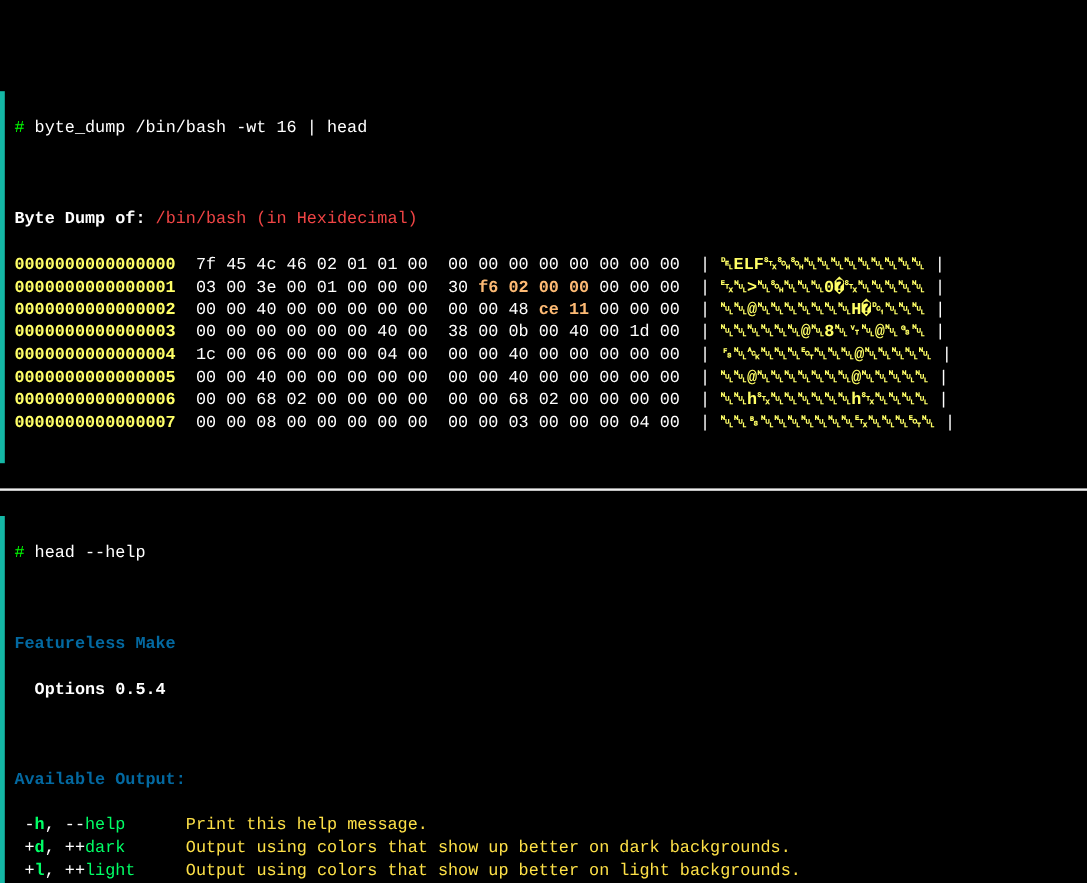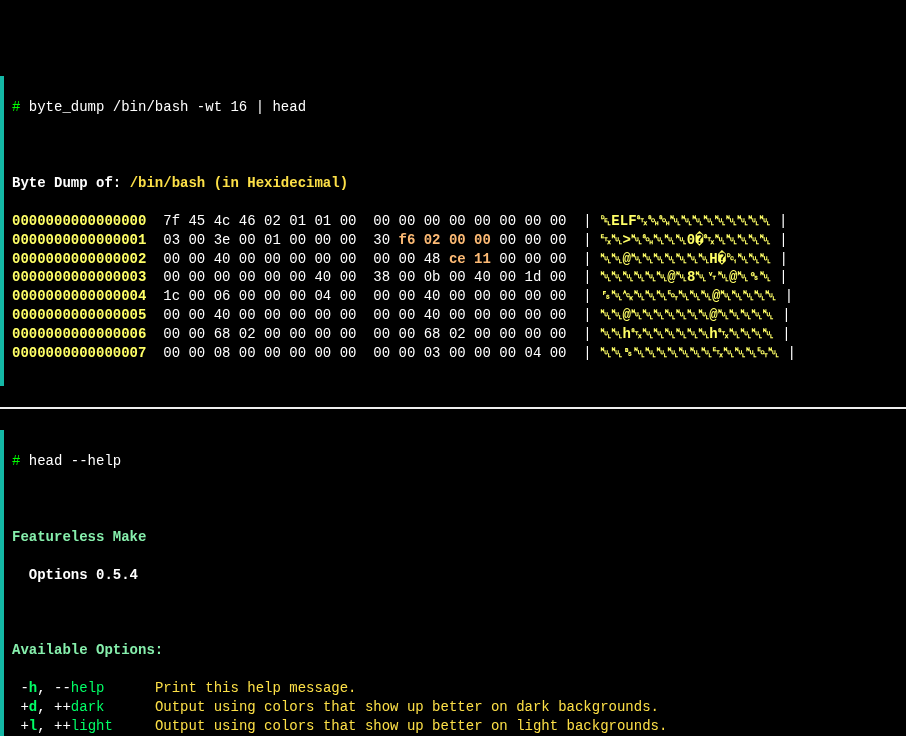--- a/index.html
+++ b/index.html
@@ -17,27 +17,27 @@
     padding: 4px 8px;
     border-left: 4px solid #14b8a6;
   }
   .hr {
     border-top: 2px solid #eee;
     margin: 2px 0;
   }
   .prompt { color: #00ff00; }
   .cmd { color: #fff; }
   .title-white { color: #fff; font-weight: bold; }
-  .title-yellow { color: #fde047; font-weight: bold; }
+  .title-yellow { color: #ef4444; font-weight: normal; }
   .addr { color: #ffff66; font-weight: bold; }
   .hex { color: #fff; }
   .hexhl { color: #fdba74; font-weight: bold; }
   .ascii { color: #ffff66; font-weight: bold; margin-top: 40px; }
   .pipe { color: #fff; }
-  .heading { color: #86efac; font-weight: bold; }
+  .heading { color: #0369a1; font-weight: bold; }
   .ver { color: #fff; font-weight: bold; }
   .dash { color: #fff; }
   .short { color: #00ff66; font-weight: bold; }
   .long { color: #00ff66; }
   .desc { color: #fde047; }
   .comma { color: #fff; }
 </style>
 </head>
 <body>
 
@@ -49,18 +49,18 @@
 <div><span class="title-white">Byte Dump of: </span><span class="title-yellow">/bin/bash (in Hexidecimal)</span></div>
 <div id="dump-rows"><div><span class="addr">0000000000000000</span><span class="hex">  </span><span class="hex">7f 45 4c 46 02 01 01 00</span><span class="hex">  </span><span class="hex">00 00 00 00 00 00 00 00</span><span class="hex">  </span><span class="pipe">|</span><span class="ascii"> ␡ELF␂␁␁␀␀␀␀␀␀␀␀␀ </span><span class="pipe">|</span></div><div><span class="addr">0000000000000001</span><span class="hex">  </span><span class="hex">03 00 3e 00 01 00 00 00</span><span class="hex">  </span><span class="hex">30 </span><span class="hexhl">f6 02 00 00</span><span class="hex"> 00 00 00</span><span class="hex">  </span><span class="pipe">|</span><span class="ascii"> ␃␀&gt;␀␁␀␀␀0�␂␀␀␀␀␀ </span><span class="pipe">|</span></div><div><span class="addr">0000000000000002</span><span class="hex">  </span><span class="hex">00 00 40 00 00 00 00 00</span><span class="hex">  </span><span class="hex">00 00 48 </span><span class="hexhl">ce 11</span><span class="hex"> 00 00 00</span><span class="hex">  </span><span class="pipe">|</span><span class="ascii"> ␀␀@␀␀␀␀␀␀␀H�␑␀␀␀ </span><span class="pipe">|</span></div><div><span class="addr">0000000000000003</span><span class="hex">  </span><span class="hex">00 00 00 00 00 00 40 00</span><span class="hex">  </span><span class="hex">38 00 0b 00 40 00 1d 00</span><span class="hex">  </span><span class="pipe">|</span><span class="ascii"> ␀␀␀␀␀␀@␀8␀␋␀@␀␝␀ </span><span class="pipe">|</span></div><div><span class="addr">0000000000000004</span><span class="hex">  </span><span class="hex">1c 00 06 00 00 00 04 00</span><span class="hex">  </span><span class="hex">00 00 40 00 00 00 00 00</span><span class="hex">  </span><span class="pipe">|</span><span class="ascii"> ␜␀␆␀␀␀␄␀␀␀@␀␀␀␀␀ </span><span class="pipe">|</span></div><div><span class="addr">0000000000000005</span><span class="hex">  </span><span class="hex">00 00 40 00 00 00 00 00</span><span class="hex">  </span><span class="hex">00 00 40 00 00 00 00 00</span><span class="hex">  </span><span class="pipe">|</span><span class="ascii"> ␀␀@␀␀␀␀␀␀␀@␀␀␀␀␀ </span><span class="pipe">|</span></div><div><span class="addr">0000000000000006</span><span class="hex">  </span><span class="hex">00 00 68 02 00 00 00 00</span><span class="hex">  </span><span class="hex">00 00 68 02 00 00 00 00</span><span class="hex">  </span><span class="pipe">|</span><span class="ascii"> ␀␀h␂␀␀␀␀␀␀h␂␀␀␀␀ </span><span class="pipe">|</span></div><div><span class="addr">0000000000000007</span><span class="hex">  </span><span class="hex">00 00 08 00 00 00 00 00</span><span class="hex">  </span><span class="hex">00 00 03 00 00 00 04 00</span><span class="hex">  </span><span class="pipe">|</span><span class="ascii"> ␀␀␈␀␀␀␀␀␀␀␃␀␀␀␄␀ </span><span class="pipe">|</span></div></div>
 </div>
 <div class="hr"></div>
 <div class="term">
 <div><span class="prompt">#</span><span class="cmd"> head --help</span></div>
 <div> </div>
 <div class="heading">Featureless Make</div>
 <div class="ver">  Options 0.5.4</div>
 <div> </div>
-<div class="heading">Available Options:</div>
+<div class="heading">Available Output:</div>
 <div id="help-groups"><div> <span class="dash">-</span><span class="short">h</span><span class="comma">, </span><span class="dash">--</span><span class="long">help    </span>  <span class="desc">Print this help message.</span></div><div> <span class="dash">+</span><span class="short">d</span><span class="comma">, </span><span class="dash">++</span><span class="long">dark    </span>  <span class="desc">Output using colors that show up better on dark backgrounds.</span></div><div> <span class="dash">+</span><span class="short">l</span><span class="comma">, </span><span class="dash">++</span><span class="long">light   </span>  <span class="desc">Output using colors that show up better on light backgrounds.</span></div><div>   </div></div>
 </div>
 
 
 
 
 </body></html>

